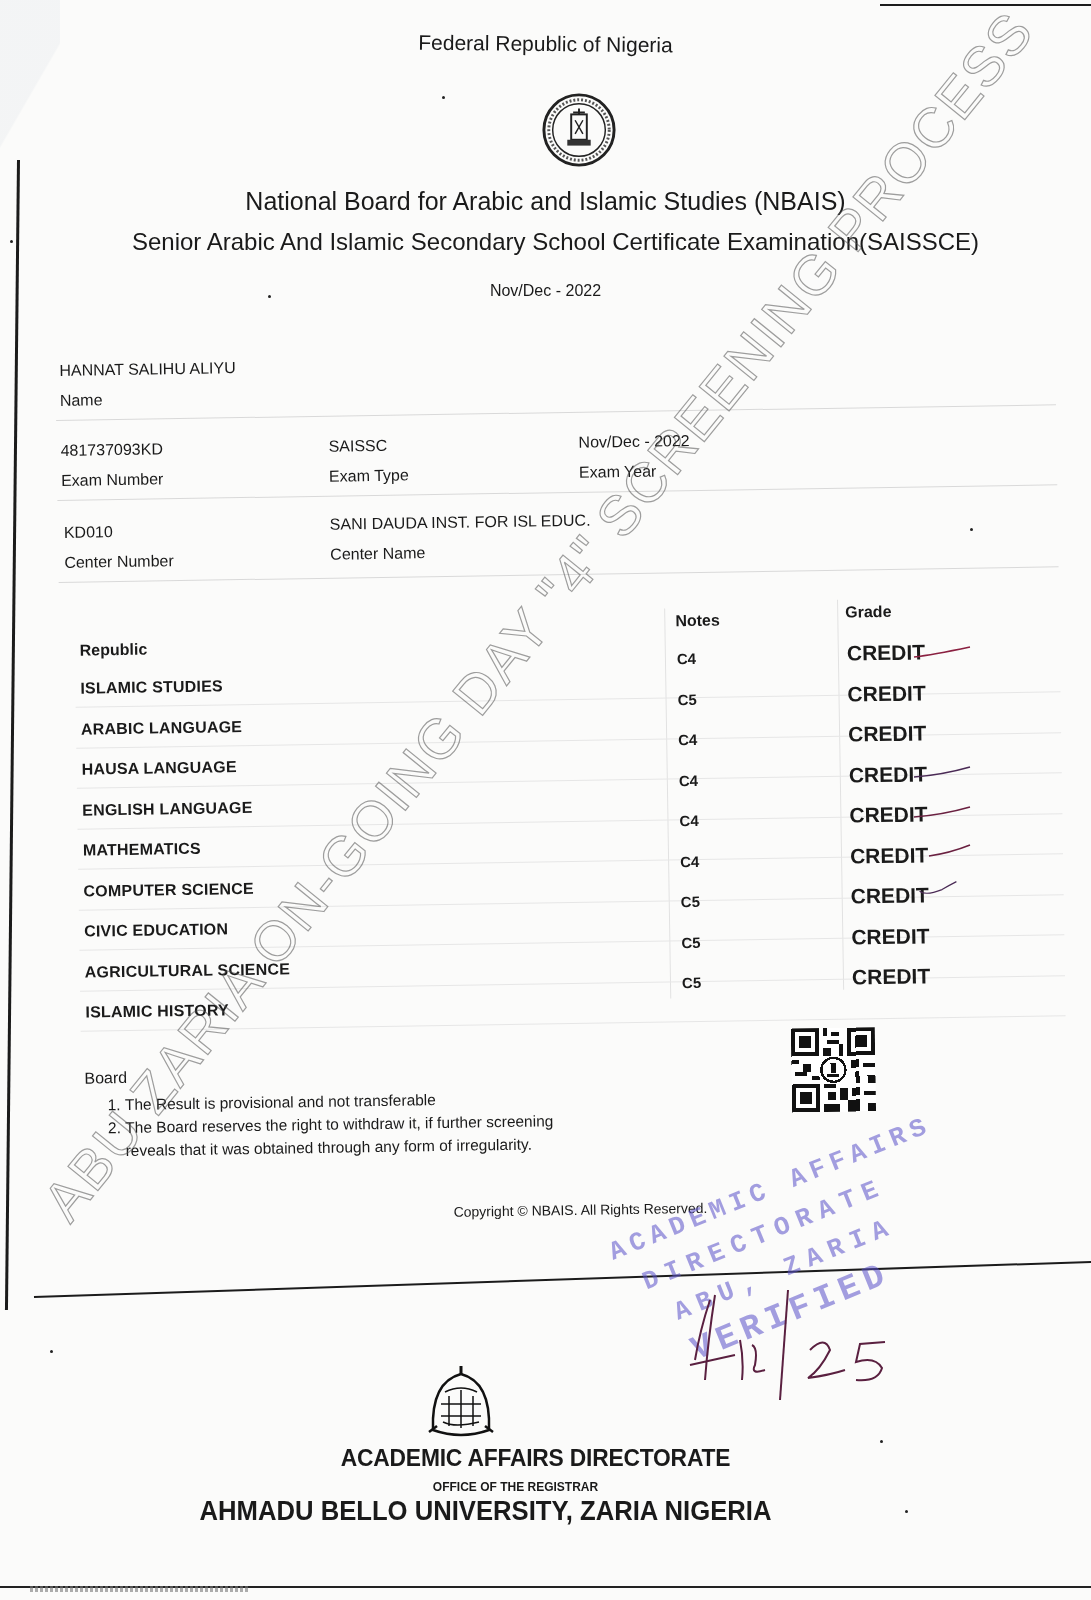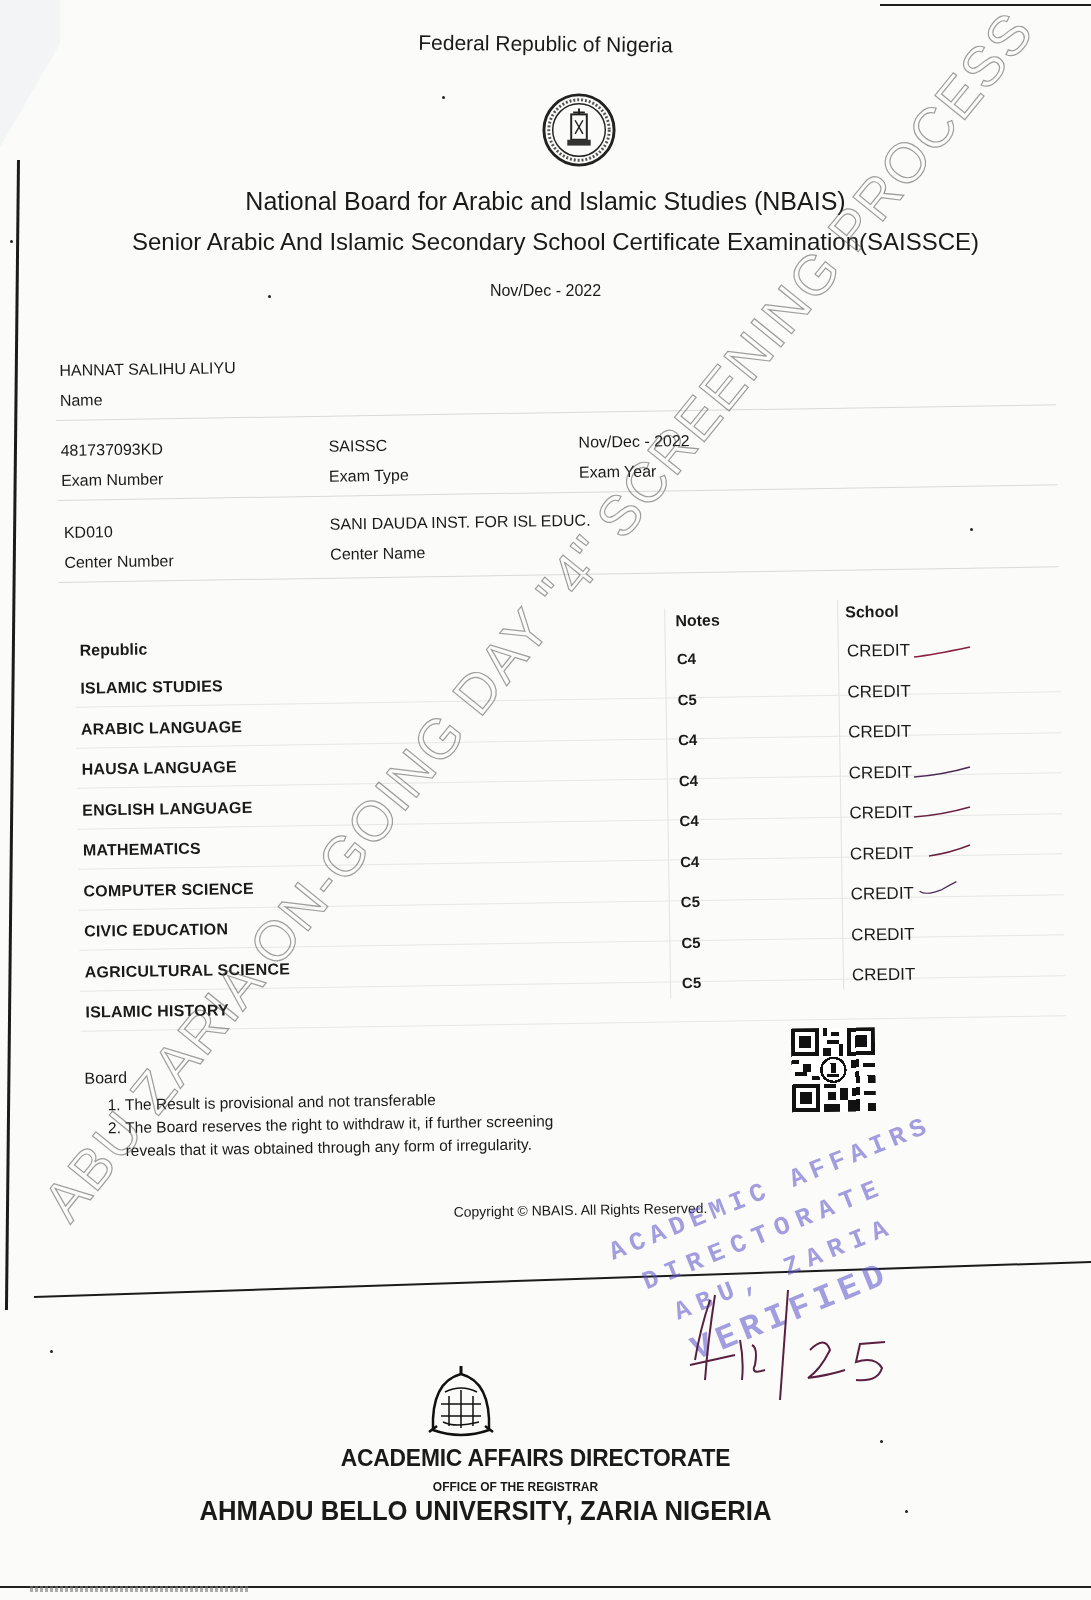--- a/index.html
+++ b/index.html
@@ -23,21 +23,21 @@
 
   .doc-body { position:absolute; left:55px; top:350px; width:1010px; height:840px; transform:rotate(-0.9deg); transform-origin:top left; }
   .field { position:absolute; font-size:16px; }
   .field .v { display:block; margin-bottom:12px; }
   .field .l { display:block; }
   .hr { position:absolute; height:1px; background:#d9d9d9; left:0; width:1000px; }
 
   .tbl-head { position:absolute; font-weight:bold; font-size:16px; }
   .subj { position:absolute; left:20px; font-weight:bold; font-size:16px; letter-spacing:.2px; }
   .grade { position:absolute; left:617px; font-weight:bold; font-size:15px; }
-  .remark { position:absolute; left:787px; font-weight:normal; font-size:17px; }
+  .remark { position:absolute; left:787px; font-weight:bold; font-size:21px; }
   .vline { position:absolute; width:1px; background:#e2e2e2; }
 
   .notes-title { position:absolute; left:18px; top:720px; font-size:16px; }
   .notes { position:absolute; left:40px; top:744px; font-size:15.5px; line-height:23px; width:460px; }
   .notes li { margin:0; }
   .notes ol { margin:0; padding-left:18px; }
   .copyright { position:absolute; left:385px; top:860px; font-size:14px; }
   .qr { position:absolute; left:725px; top:690px; width:84px; height:84px; }
 
   .watermark { position:absolute; left:55px; top:1180px; font-size:56px; font-weight:normal;
@@ -109,21 +109,21 @@
     <span class="l">Center Number</span>
   </div>
   <div class="field" style="left:272px; top:170px;">
     <span class="v">SANI DAUDA INST. FOR ISL EDUC.</span>
     <span class="l">Center Name</span>
   </div>
   <div class="hr" style="top:232px;"></div>
 
   <div class="tbl-head" style="left:20px; top:292px;">Republic</div>
   <div class="tbl-head" style="left:616px; top:272px;">Notes</div>
-  <div class="tbl-head" style="left:786px; top:266px;">School</div>
+  <div class="tbl-head" style="left:786px; top:266px;">Grade</div>
   <div class="vline" style="left:605px; top:268px; height:390px;"></div>
   <div class="vline" style="left:778px; top:262px; height:390px;"></div>
   <div id="rows">
       <div>
         <div class="subj" style="top:330px">ISLAMIC STUDIES</div>
         <div class="grade" style="top:310px">C4</div>
         <div class="remark" style="top:304px">CREDIT</div>
         <div class="hr" style="top:357px; left:15px; width:985px; background:#e6e6e6"></div>
       </div>
       <div>

